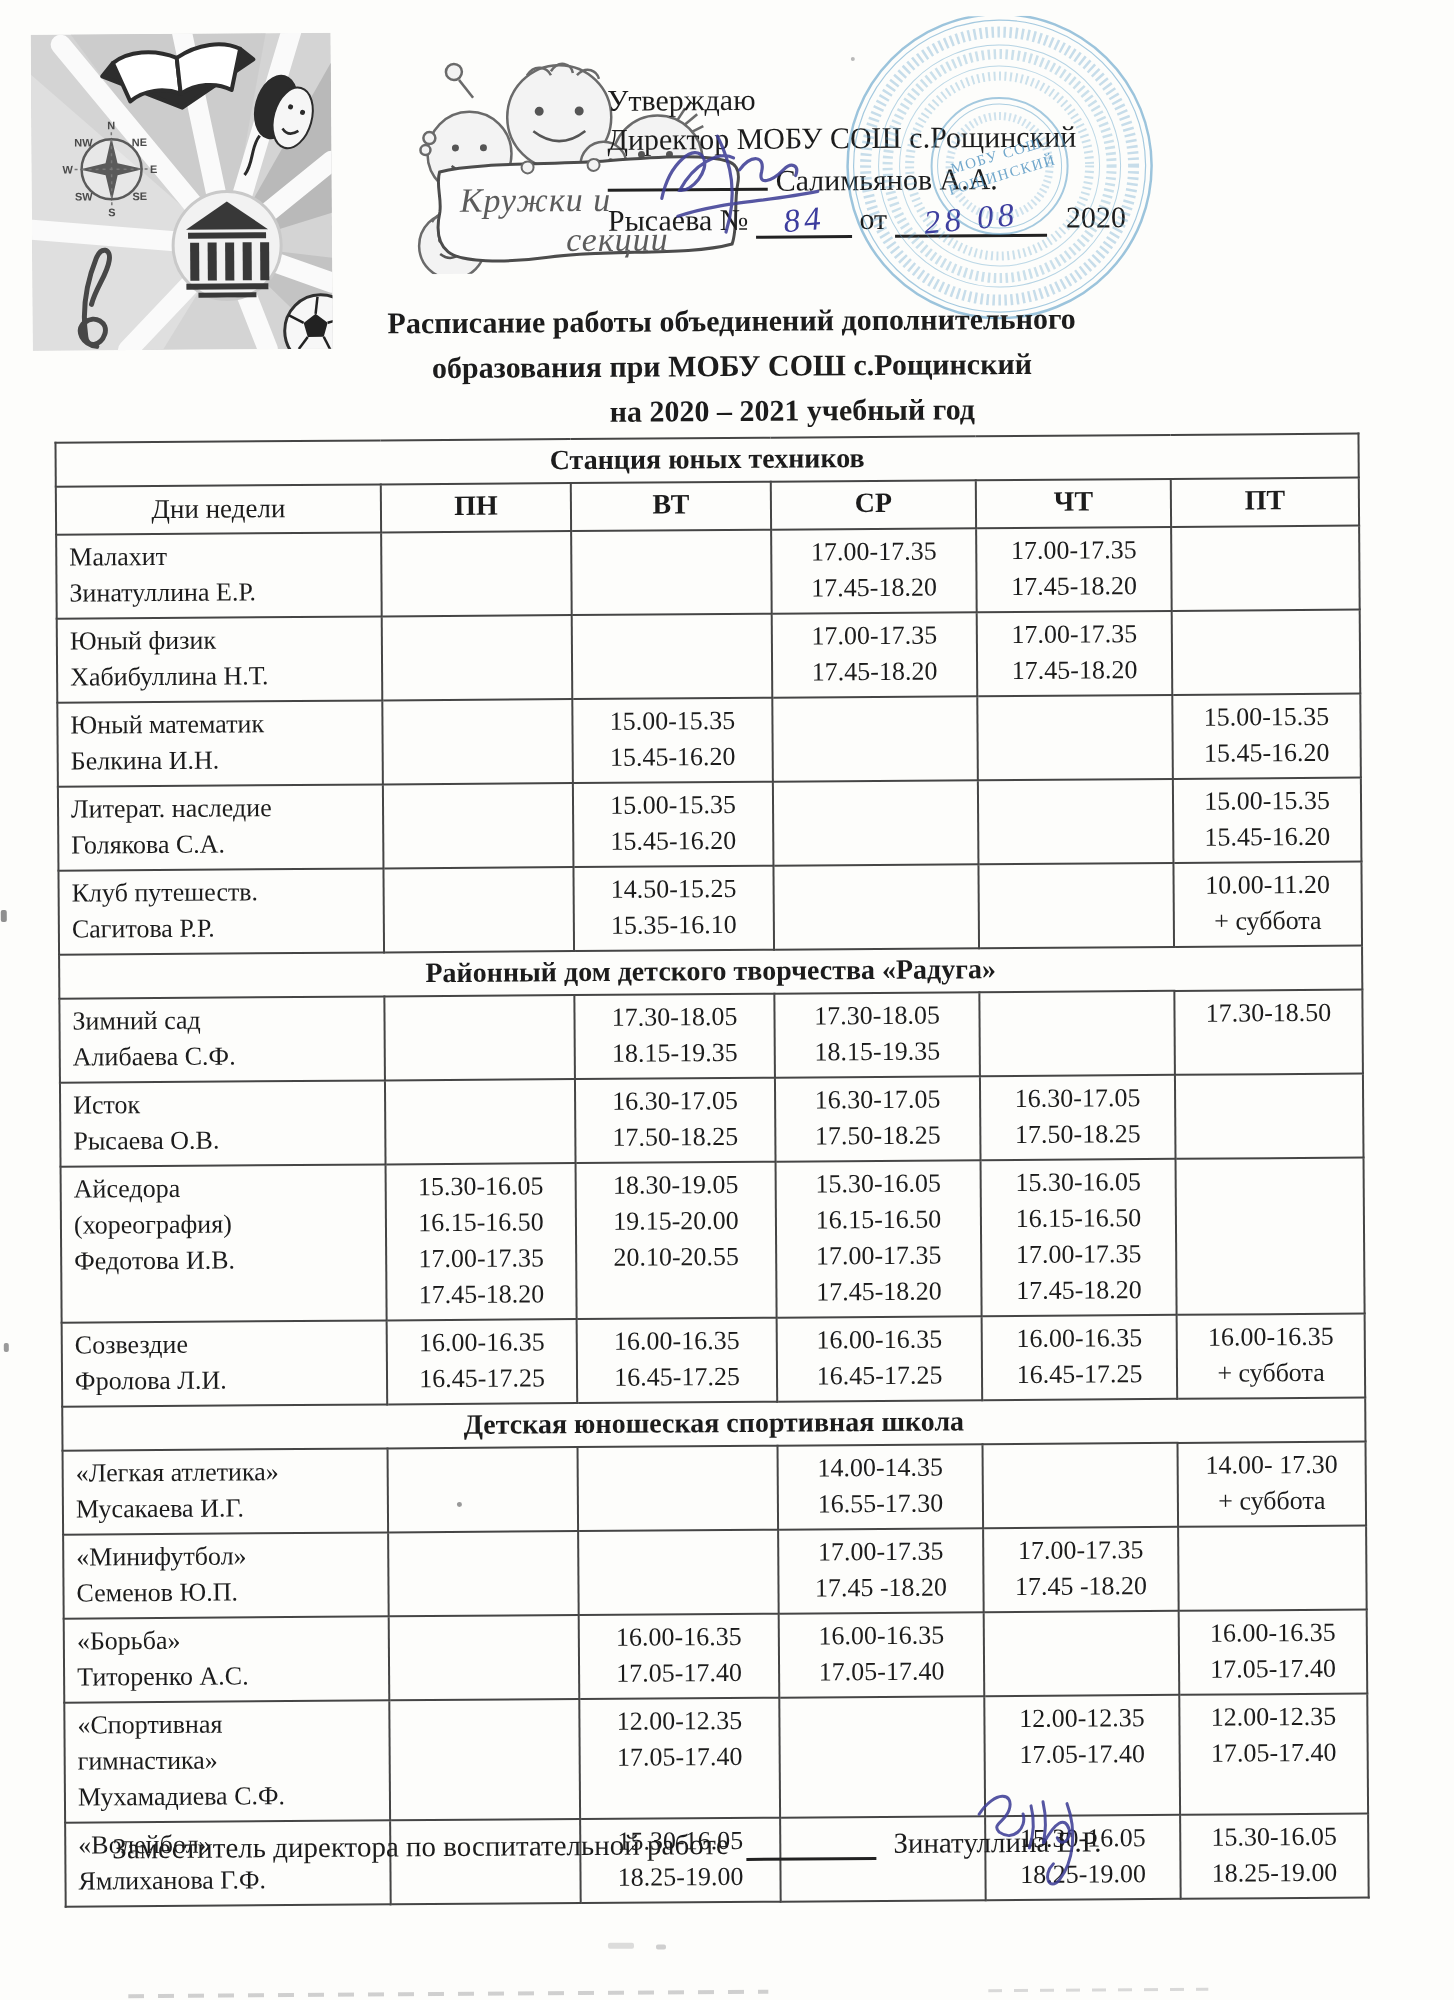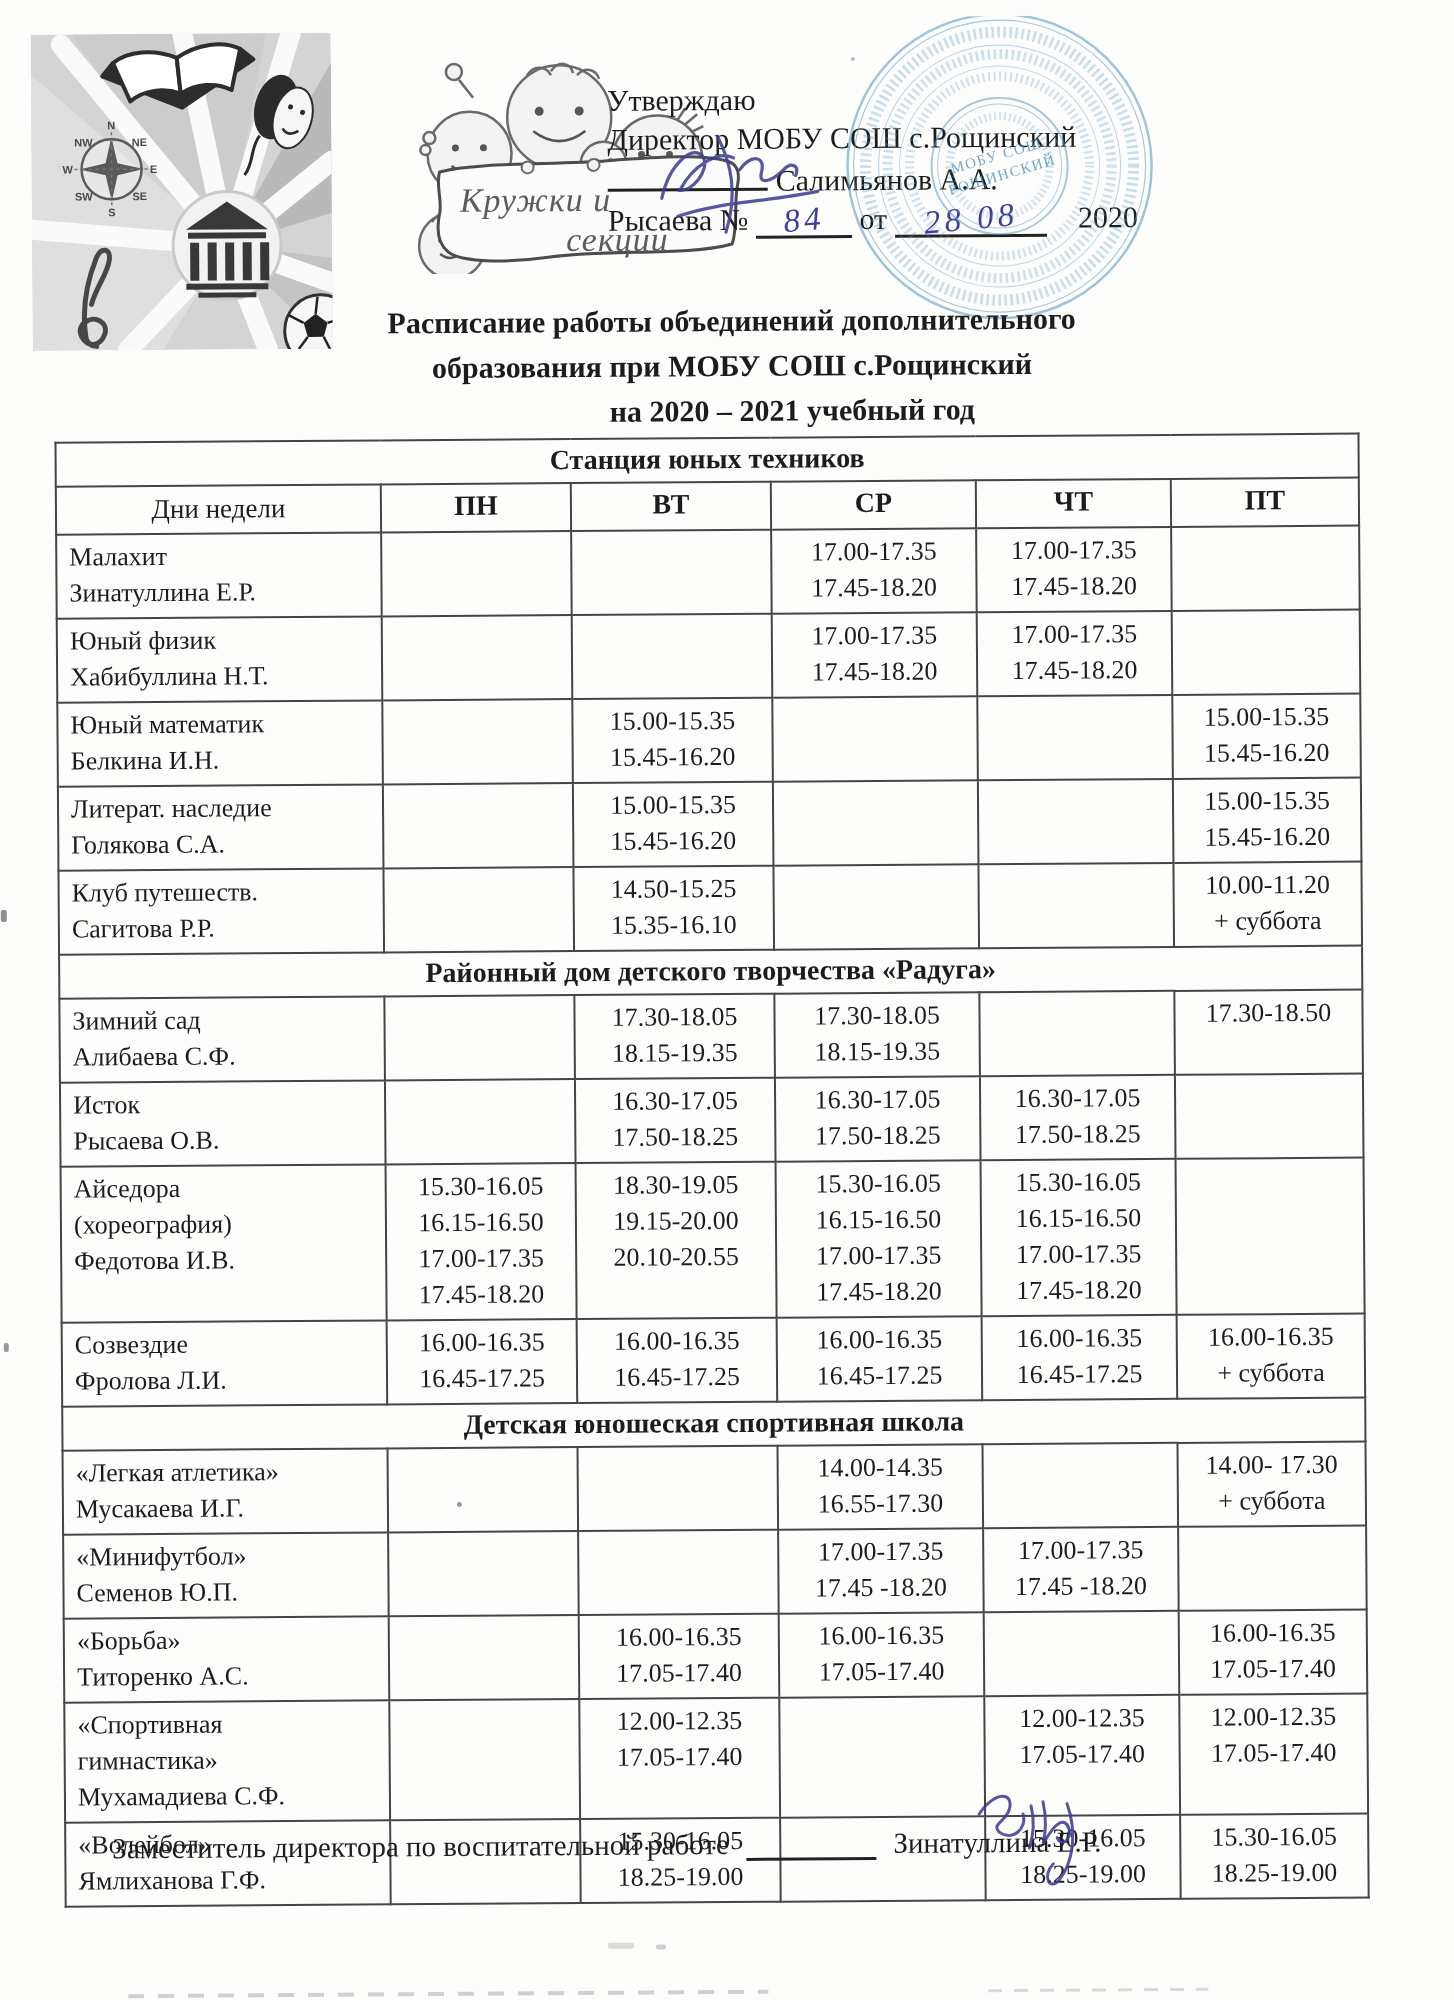--- a/index.html
+++ b/index.html
@@ -20,21 +20,21 @@
 
   
   .approval{position:absolute;left:612px;top:80px;width:560px;font-size:30px;line-height:39px;white-space:nowrap;}
   .approval .ln{display:block;}
   .sig-line{display:inline-block;width:160px;height:30px;border-bottom:3px solid #222;margin-right:8px;}
   .blank{position:relative;display:inline-block;border-bottom:3px solid #222;height:30px;vertical-align:bottom;}
   .blank.num{width:96px;}
   .blank.date{width:152px;}
   .hand{position:absolute;left:50%;bottom:-4px;transform:translateX(-50%) rotate(-5deg);
         color:#3d3d9e;font-style:italic;font-size:33px;letter-spacing:4px;white-space:nowrap;}
-  .yr{margin-left:24px;text-align:center;}
+  .yr{margin-left:12px;text-align:center;}
 
   
   .doc-title{position:absolute;left:320px;top:298px;width:830px;text-align:center;
              font-weight:bold;font-size:30px;line-height:45px;}
   .doc-title .t3{padding-left:120px;}
 
   
   table.sched{position:absolute;left:57px;top:437px;width:1303px;border-collapse:collapse;table-layout:fixed;}
   table.sched td{border:2px solid #454545;vertical-align:top;}
   .section-title{font-weight:bold;text-align:center;font-size:28px;padding:4px 0 6px;}

